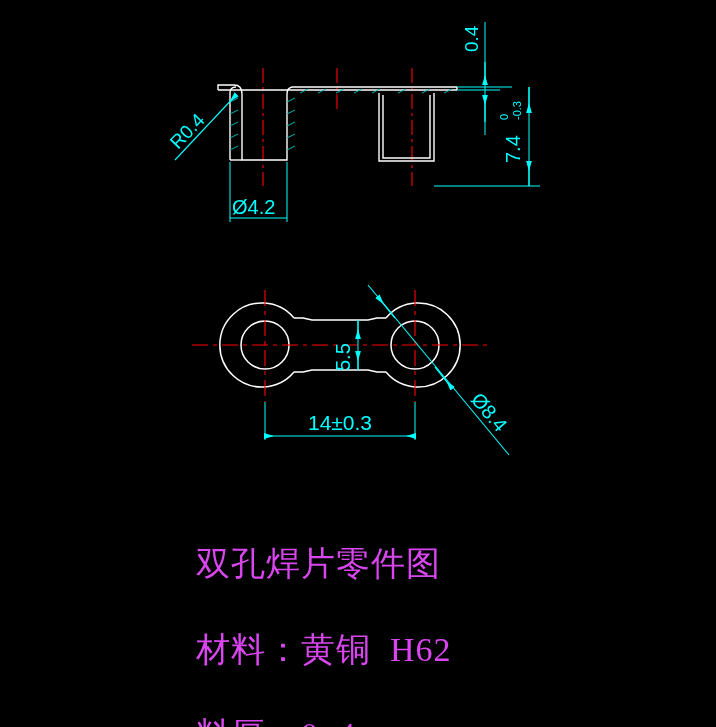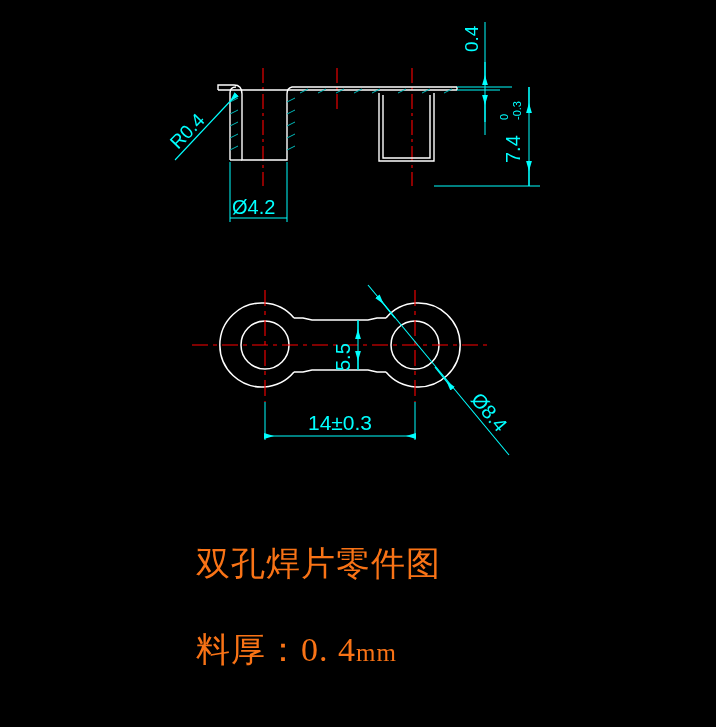--- a/index.html
+++ b/index.html
@@ -18,21 +18,21 @@
     left:196px;
     top:506px;
     width:460px;
     color:#ffffff;
     font-family:"Liberation Serif", serif;
     line-height:1.18;
     white-space:pre;
   }
   .title-line{
     font-size:34px;
-    color:#f97316;
+    color:#d946ef;
     letter-spacing:1px;
     margin:0 0 8px 0;
     white-space:pre;
   }
   .unit-sm{font-size:25px;}
 </style>
 </head>
 <body>
 
 <div id="cad-root">
@@ -165,16 +165,17 @@
         <line x1="368" y1="285" x2="509" y2="455" stroke="#00ffff" stroke-width="1.1"></line>
         <line x1="395" y1="318" x2="378" y2="297" stroke="#00ffff" stroke-width="1.2" marker-end="url(#arrIn)"></line>
         <line x1="435" y1="367" x2="452" y2="388" stroke="#00ffff" stroke-width="1.2" marker-end="url(#arrIn)"></line>
         <text x="470" y="400" fill="#00ffff" font-size="20" font-family="Liberation Sans, sans-serif" transform="rotate(50 470 400)">Ø8.4</text>
       </g>
     </g>
   </svg>
 
   <div class="title-block">
     <div class="title-line">双孔焊片零件图</div>
+    <div class="title-line"><span>材料：</span><span>黄铜  H62</span></div>
     <div class="title-line"><span>料厚：</span><span>0. 4</span><span class="unit-sm">mm</span></div>
   </div>
 
 </div>
 
 </body></html>

